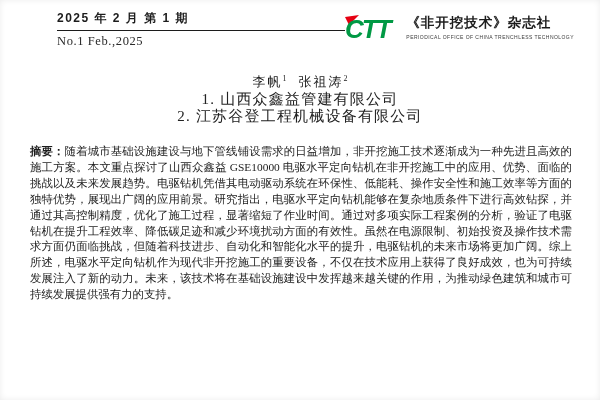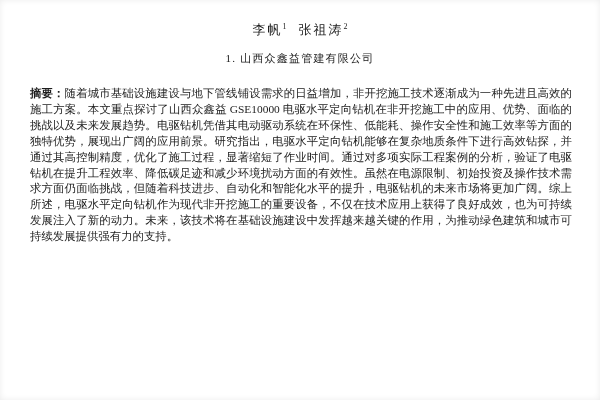--- a/index.html
+++ b/index.html
@@ -72,22 +72,21 @@
   .authors {
     text-align: center;
     margin-top: 21px;
     font-size: 13px;
     letter-spacing: 2px;
   }
   .authors sup { font-size: 8px; letter-spacing: 0; }
   .author-gap { display: inline-block; width: 12px; }
   .affils {
     text-align: center;
-    margin-top: 11px;
-    font-size: 11px;
+    font-size: 15px;
     line-height: 17px;
     letter-spacing: 1.2px;
     color: #222;
   }
 
   
   .abstract {
     margin: 19px 28px 0 30px;
     font-size: 11.4px;
     line-height: 15.9px;
@@ -96,25 +95,42 @@
   .inline-label {
     font-family: "Liberation Sans", "DejaVu Sans", sans-serif;
     font-weight: 700;
   }
 </style>
 </head>
 <body>
 
 <div class="page">
 
+  <div class="header">
+    <div class="header-left">
+      <div class="issue-cn">2025 年 2 月 第 1 期</div>
+      <div class="issue-en">No.1  Feb.,2025</div>
+    </div>
+    <div class="header-right">
+      <svg class="logo-svg" width="56" height="28" viewBox="0 0 56 28">
+        <polygon points="0,3 14,1 4,11" fill="#e60012"></polygon>
+        <text x="0" y="24" font-size="26" font-weight="bold" font-style="italic" fill="#009944" letter-spacing="-2" font-family="Liberation Sans, DejaVu Sans, sans-serif">CTT</text>
+      </svg>
+      <div>
+        <div class="brand-name">《非开挖技术》杂志社</div>
+        <div class="brand-sub">PERIODICAL OFFICE OF CHINA TRENCHLESS TECHNOLOGY</div>
+      </div>
+    </div>
+  </div>
 
 
   <div class="authors">
     <span>李帆</span><sup>1</sup><span class="author-gap"></span><span>张祖涛</span><sup>2</sup>
   </div>
 
   <div class="affils">
     <div>1. 山西众鑫益管建有限公司</div>
+    <div>2. 江苏谷登工程机械设备有限公司</div>
   </div>
 
   <p class="abstract"><span class="inline-label">摘要：</span><span>随着城市基础设施建设与地下管线铺设需求的日益增加，非开挖施工技术逐渐成为一种先进且高效的施工方案。本文重点探讨了山西众鑫益 GSE10000 电驱水平定向钻机在非开挖施工中的应用、优势、面临的挑战以及未来发展趋势。电驱钻机凭借其电动驱动系统在环保性、低能耗、操作安全性和施工效率等方面的独特优势，展现出广阔的应用前景。研究指出，电驱水平定向钻机能够在复杂地质条件下进行高效钻探，并通过其高控制精度，优化了施工过程，显著缩短了作业时间。通过对多项实际工程案例的分析，验证了电驱钻机在提升工程效率、降低碳足迹和减少环境扰动方面的有效性。虽然在电源限制、初始投资及操作技术需求方面仍面临挑战，但随着科技进步、自动化和智能化水平的提升，电驱钻机的未来市场将更加广阔。综上所述，电驱水平定向钻机作为现代非开挖施工的重要设备，不仅在技术应用上获得了良好成效，也为可持续发展注入了新的动力。未来，该技术将在基础设施建设中发挥越来越关键的作用，为推动绿色建筑和城市可持续发展提供强有力的支持。</span></p>
 
 </div>
 
 </body></html>

